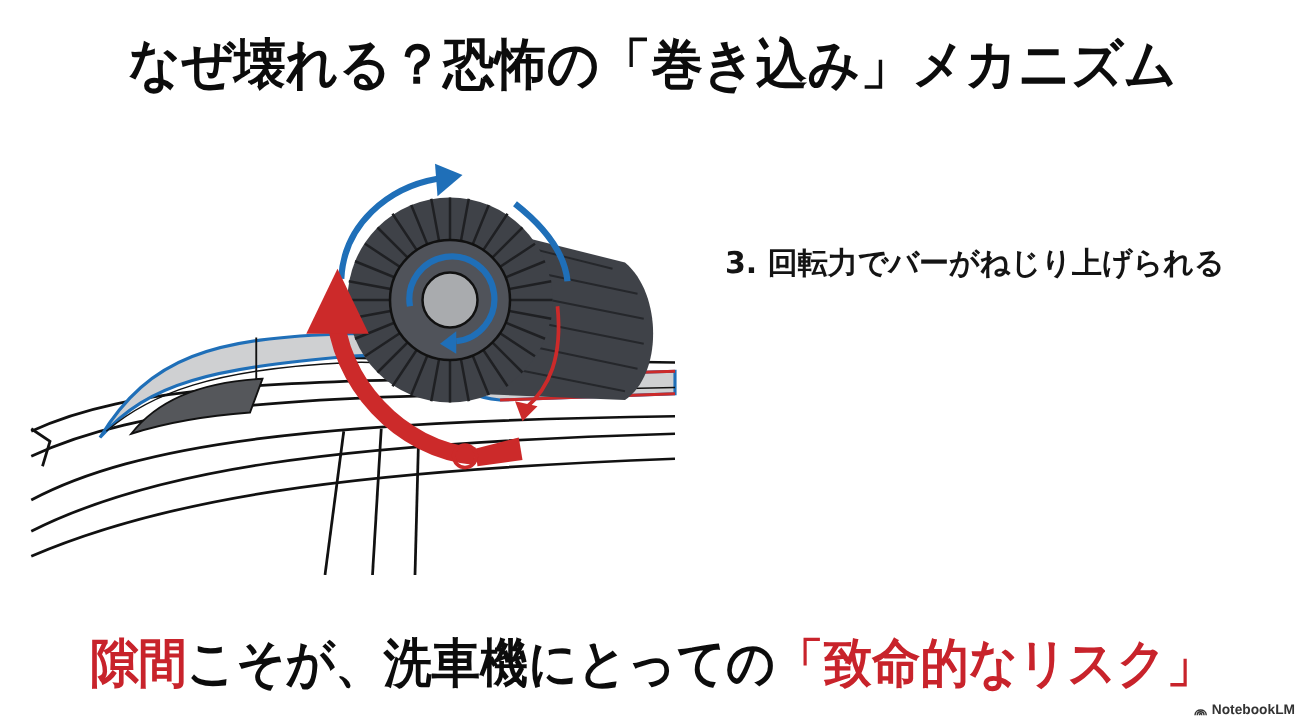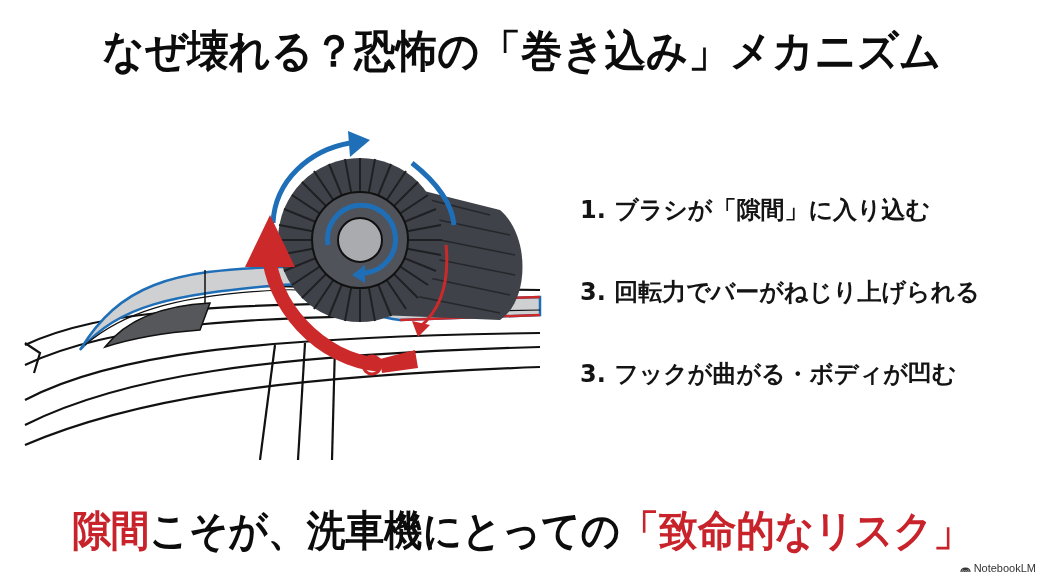--- a/index.html
+++ b/index.html
@@ -22,21 +22,21 @@
 
     .conclusion {
       position: absolute; left: 0; top: 503px; width: 1044px; text-align: center;
       font-weight: bold; font-size: 42px; white-space: nowrap; color: #0c0c0c;
       transform: scaleX(0.92);
     }
     .red { color: #c8232b; }
 
     .watermark {
       position: absolute; right: 8px; bottom: 5px; font-size: 11px; color: #333;
-      font-family: "Liberation Sans", sans-serif; display: flex; align-items: center; gap: 3px;
+      font-family: "Liberation Sans", sans-serif; display: flex; align-items: center; gap: 3px; font-weight: bold;
     }
     .watermark svg { width: 11px; height: 9px; }
   </style>
 </head>
 <body>
 
 <div class="title">なぜ壊れる？恐怖の「巻き込み」メカニズム</div>
 
 <div class="illustration">
   <svg width="540" height="345" viewBox="0 0 540 345" xmlns="http://www.w3.org/2000/svg">
@@ -94,23 +94,21 @@
       <polygon points="225,152 250,100 275,152" fill="#cc2a2a"></polygon>
       <path d="M360 244 L 395 235 L 398 253 L 362 258 Z" fill="#cc2a2a"></path>
       <circle cx="352" cy="250" r="9" fill="none" stroke="#cc2a2a" stroke-width="3"></circle>
       <path d="M426 130 C 430 170, 420 195, 400 212" fill="none" stroke="#cc2a2a" stroke-width="3"></path>
       <polygon points="392,206 410,210 398,222" fill="#cc2a2a"></polygon>
     </g>
   </svg>
 </div>
 
 <div class="steps">
-  <div class="step">1. ブラシが「隙間」に入り込む</div>
   <div class="step">3. 回転力でバーがねじり上げられる</div>
-  <div class="step">3. フックが曲がる・ボディが凹む</div>
 </div>
 
 <div class="conclusion">
   <span class="red">隙間</span><span>こそが、洗車機にとっての</span><span class="red">「致命的なリスク」</span>
 </div>
 
 <div class="watermark">
   <svg viewBox="0 0 12 10">
     <path d="M1 9 C1 3, 11 3, 11 9 M3 9 C3 5, 9 5, 9 9 M5 9 C5 7, 7 7, 7 9" fill="none" stroke="#333" stroke-width="1.3"></path>
   </svg>

